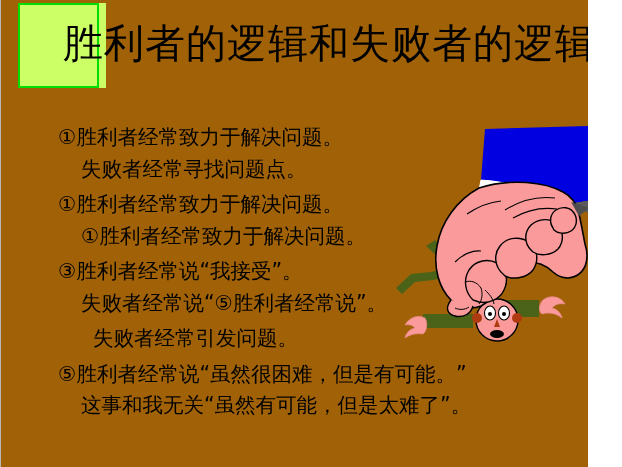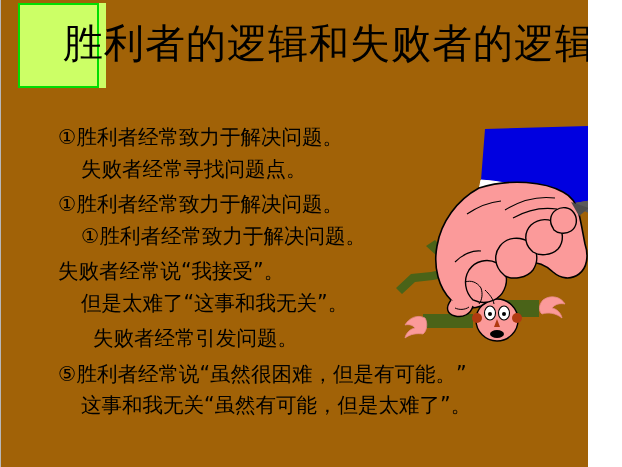--- a/index.html
+++ b/index.html
@@ -112,22 +112,22 @@
       <div class="bullet-line-main">①胜利者经常致力于解决问题。</div>
       <div class="bullet-line-sub">失败者经常寻找问题点。</div>
     </div>
 
     <div class="bullet-group">
       <div class="bullet-line-main">①胜利者经常致力于解决问题。</div>
       <div class="bullet-line-sub">①胜利者经常致力于解决问题。</div>
     </div>
 
     <div class="bullet-group">
-      <div class="bullet-line-main">失败者经常说“我接受”。</div>
-      <div class="bullet-line-sub">但是太难了“这事和我无关”。</div>
+      <div class="bullet-line-main">③胜利者经常说“我接受”。</div>
+      <div class="bullet-line-sub">失败者经常说“⑤胜利者经常说”。</div>
     </div>
 
     <div class="bullet-group">
       <div class="bullet-line-sub extra-indent">失败者经常引发问题。</div>
     </div>
 
     <div class="bullet-group">
       <div class="bullet-line-main">⑤胜利者经常说“虽然很困难，但是有可能。”</div>
       <div class="bullet-line-sub">这事和我无关“虽然有可能，但是太难了”。</div>
     </div>

